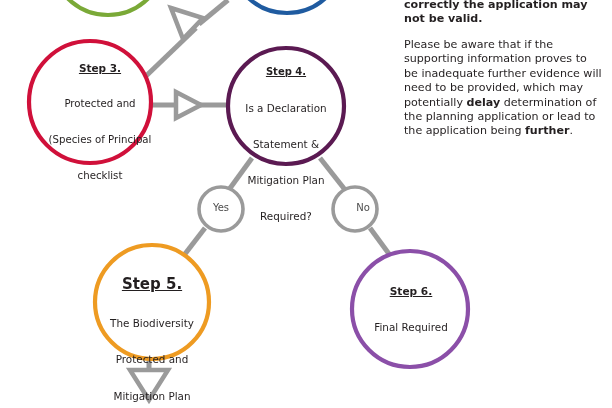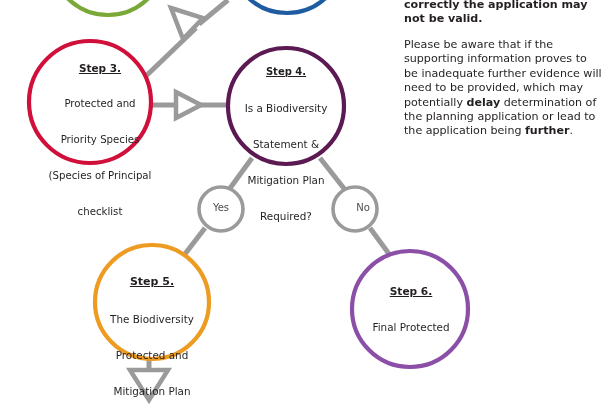--- a/index.html
+++ b/index.html
@@ -57,21 +57,21 @@
   #step4-text {
     left: 227px; top: 66px; width: 118px;
     font-size: 10.4px;
   }
   #step4-text .node-title { font-size: 10px; }
 
   #step5-text {
     left: 90px; top: 276px; width: 124px;
     font-size: 10.4px;
   }
-  #step5-text .node-title { font-size: 11px; }
+  #step5-text .node-title { font-size: 15px; }
 
   #step6-text {
     left: 352px; top: 285px; width: 118px;
     font-size: 10.4px;
   }
   #step6-text .node-title { font-size: 10.6px; }
 
   .decision-text {
     position: absolute;
     text-align: center;
@@ -145,43 +145,42 @@
     <circle class="ring" cx="152" cy="302" r="57" stroke="#ee9b22"></circle>
     <circle class="ring" cx="410" cy="309" r="58" stroke="#8b4fa8"></circle>
 
     <circle class="ring-dec" cx="221" cy="209" r="22"></circle>
     <circle class="ring-dec" cx="355" cy="209" r="22"></circle>
   </svg>
 
   <div class="node-text" id="step3-text">
     <span class="node-title">Step 3.</span>
     <span class="node-body">Protected and</span>
-    <span class="node-body">Priority Species</span>
     <span class="node-body">(Species of Principal</span>
     <span class="node-body">checklist</span>
   </div>
 
   <div class="node-text" id="step4-text">
     <span class="node-title">Step 4.</span>
-    <span class="node-body">Is a Biodiversity</span>
+    <span class="node-body">Is a Declaration</span>
     <span class="node-body">Statement &amp;</span>
     <span class="node-body">Mitigation Plan</span>
     <span class="node-body">Required?</span>
   </div>
 
   <div class="node-text" id="step5-text">
     <span class="node-title">Step 5.</span>
     <span class="node-body">The Biodiversity</span>
     <span class="node-body">Protected and</span>
     <span class="node-body">Mitigation Plan</span>
   </div>
 
   <div class="node-text" id="step6-text">
     <span class="node-title">Step 6.</span>
-    <span class="node-body">Final Protected</span>
+    <span class="node-body">Final Required</span>
   </div>
 
   <div class="decision-text" id="yes-text">Yes</div>
   <div class="decision-text" id="no-text">No</div>
 
   <div id="advisory">
     <p class="lead">
       <span>correctly the application may</span>
       <span>not be valid.</span>
     </p>

